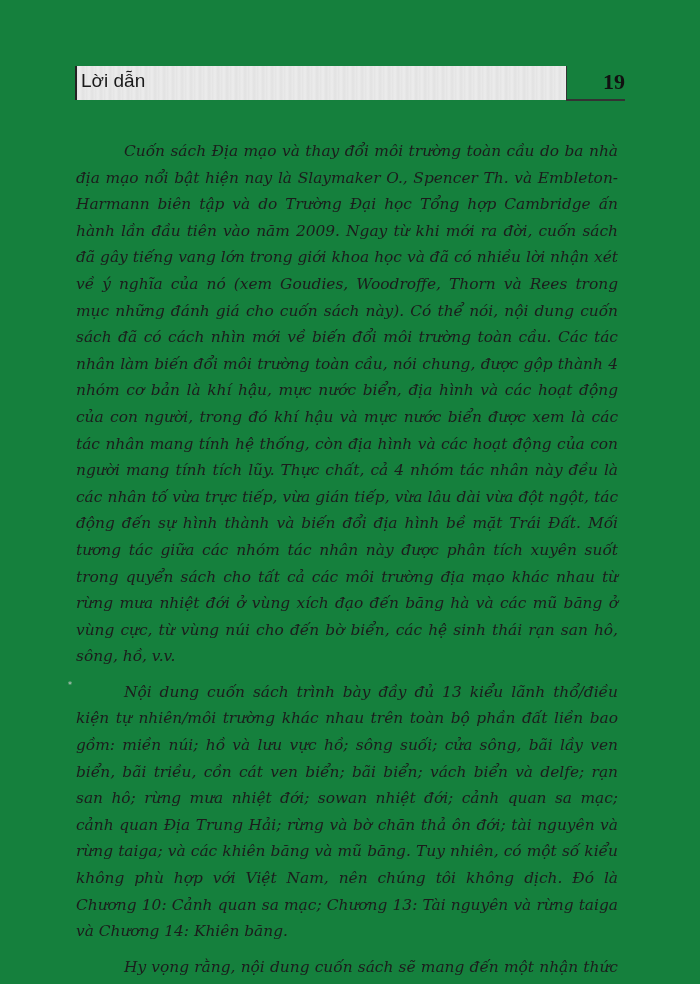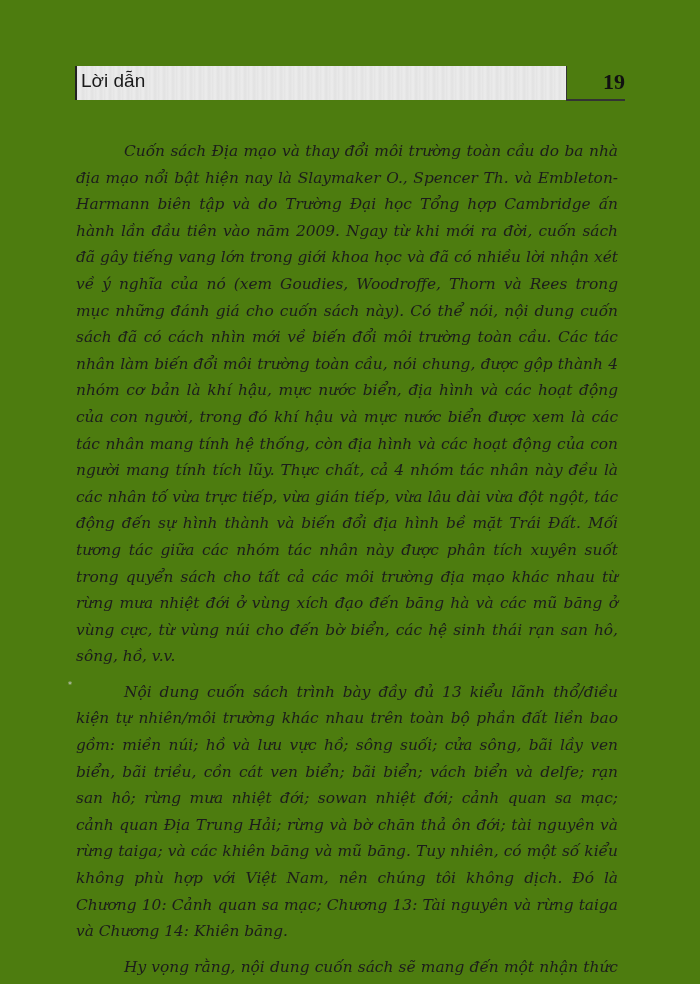--- a/index.html
+++ b/index.html
@@ -1,17 +1,17 @@
 <!DOCTYPE html>
 <html><head>
 <meta charset="utf-8">
 <style>
   html, body { margin: 0; padding: 0; background: #ffffff; }
   body { width: 700px; height: 984px; position: relative; overflow: hidden; }
-  .page { position: absolute; left: 0; top: 0; width: 700px; height: 984px; background: #4d7c0f; }
+  .page { position: absolute; left: 0; top: 0; width: 700px; height: 984px; background: #15803d; }
   .running-head {
     position: absolute; left: 75px; top: 66px; width: 490px; height: 34px;
     background: repeating-linear-gradient(90deg, #e4e4e4 0px, #ececec 3px, #e2e2e2 6px, #eaeaea 9px);
     border-left: 2px solid #222;
   }
   .running-head .title {
     position: absolute; left: 4px; top: 4px;
     font-family: "Liberation Sans", sans-serif; font-size: 19px; color: #1a1a1a;
   }
   .page-num-box {

